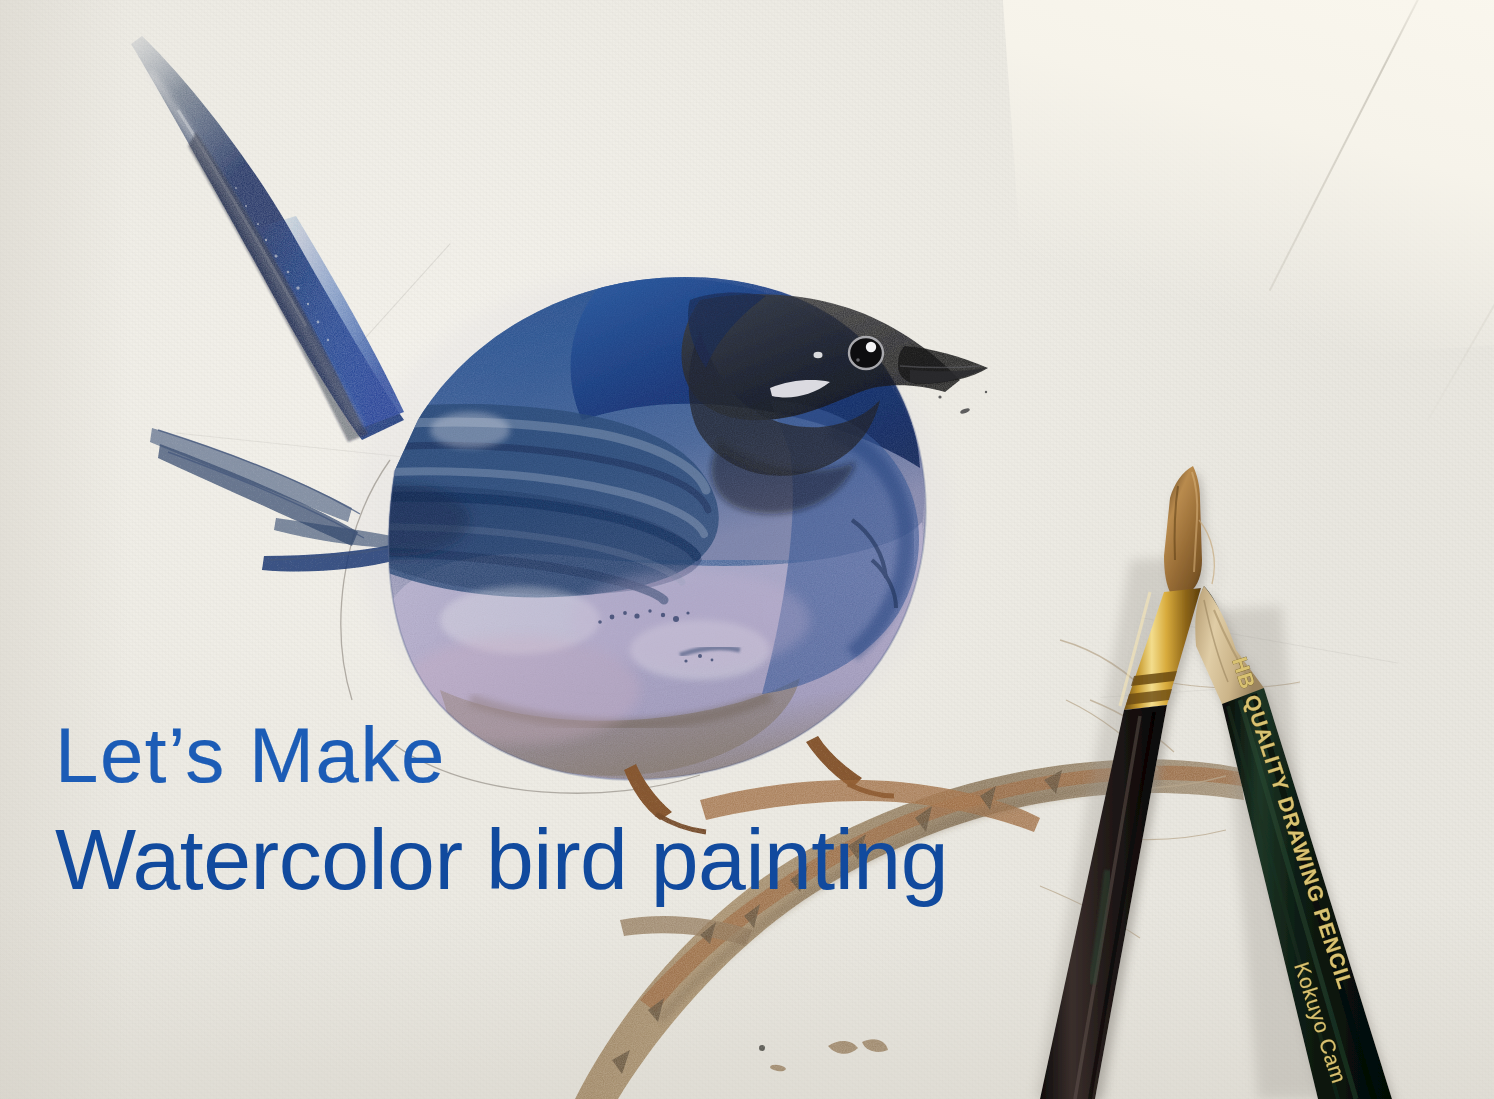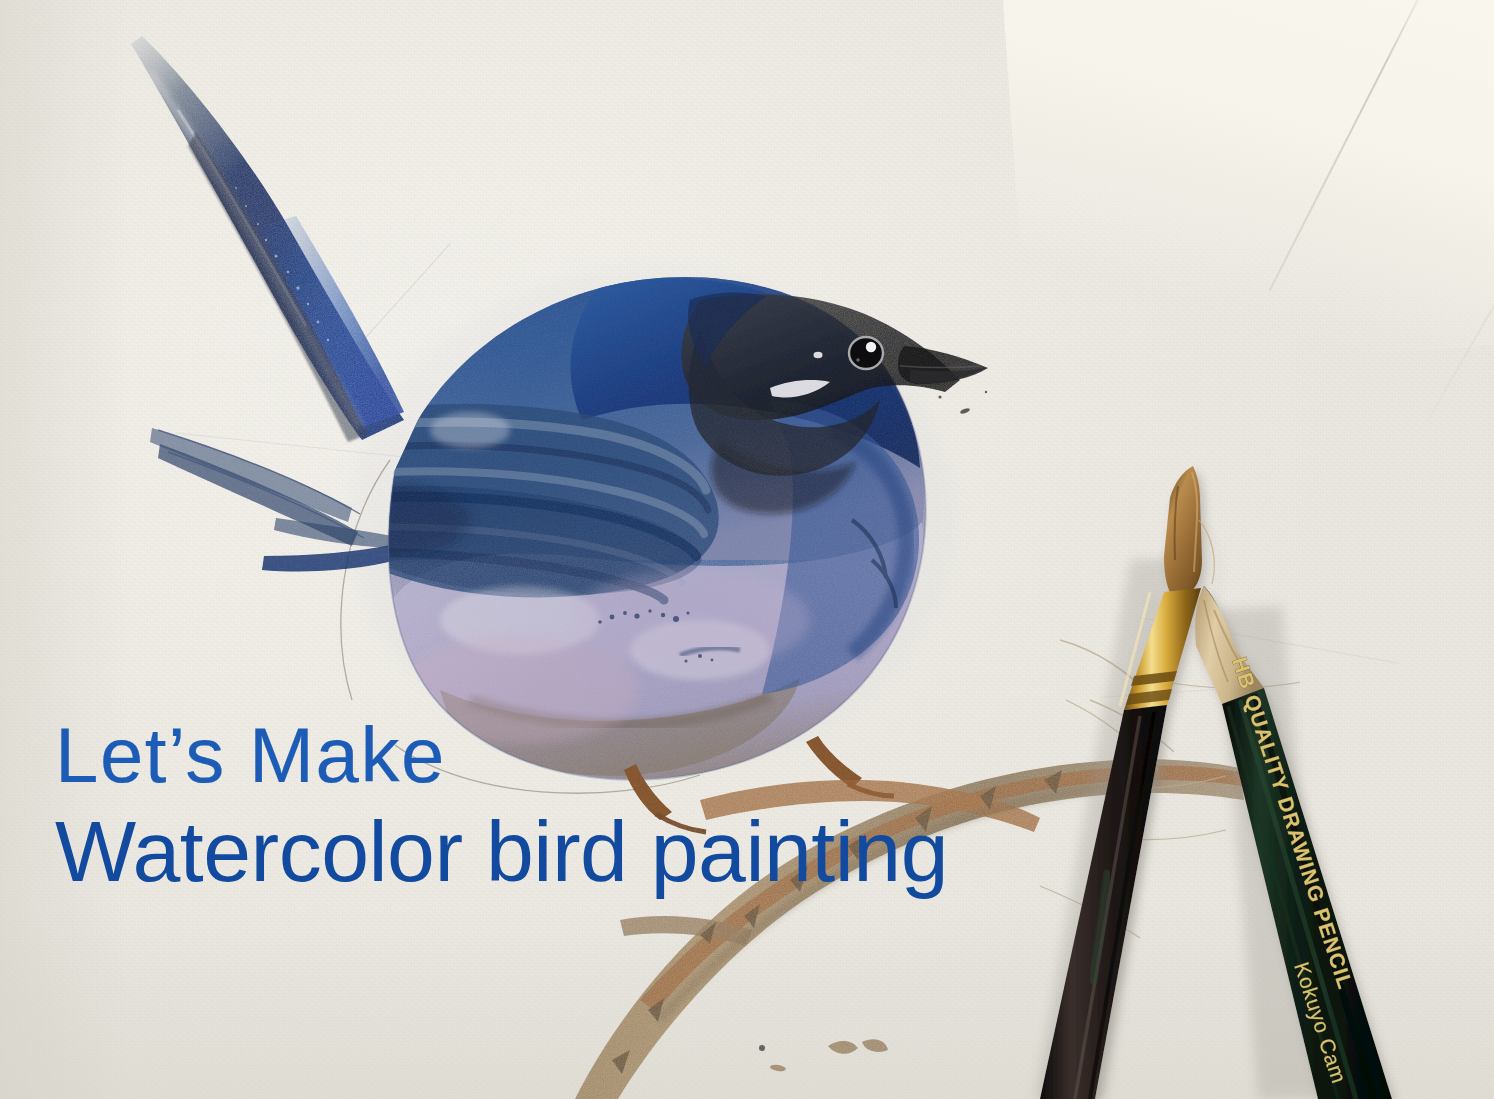--- a/index.html
+++ b/index.html
@@ -97,21 +97,21 @@
     line-height: 1;
     white-space: nowrap;
     -webkit-text-stroke: 0.2px currentColor;
   }
   .line-2 {
     font-family: "Liberation Sans", sans-serif;
     font-size: 86px;
     font-weight: 400;
     letter-spacing: -0.5px;
     line-height: 1;
-    margin-top: 14px;
+    margin-top: 22px;
     white-space: nowrap;
   }
 </style>
 </head>
 <body>
 
 <div id="scene">
 
   <div class="paper-base"></div>
   <div class="paper-tex"></div>

